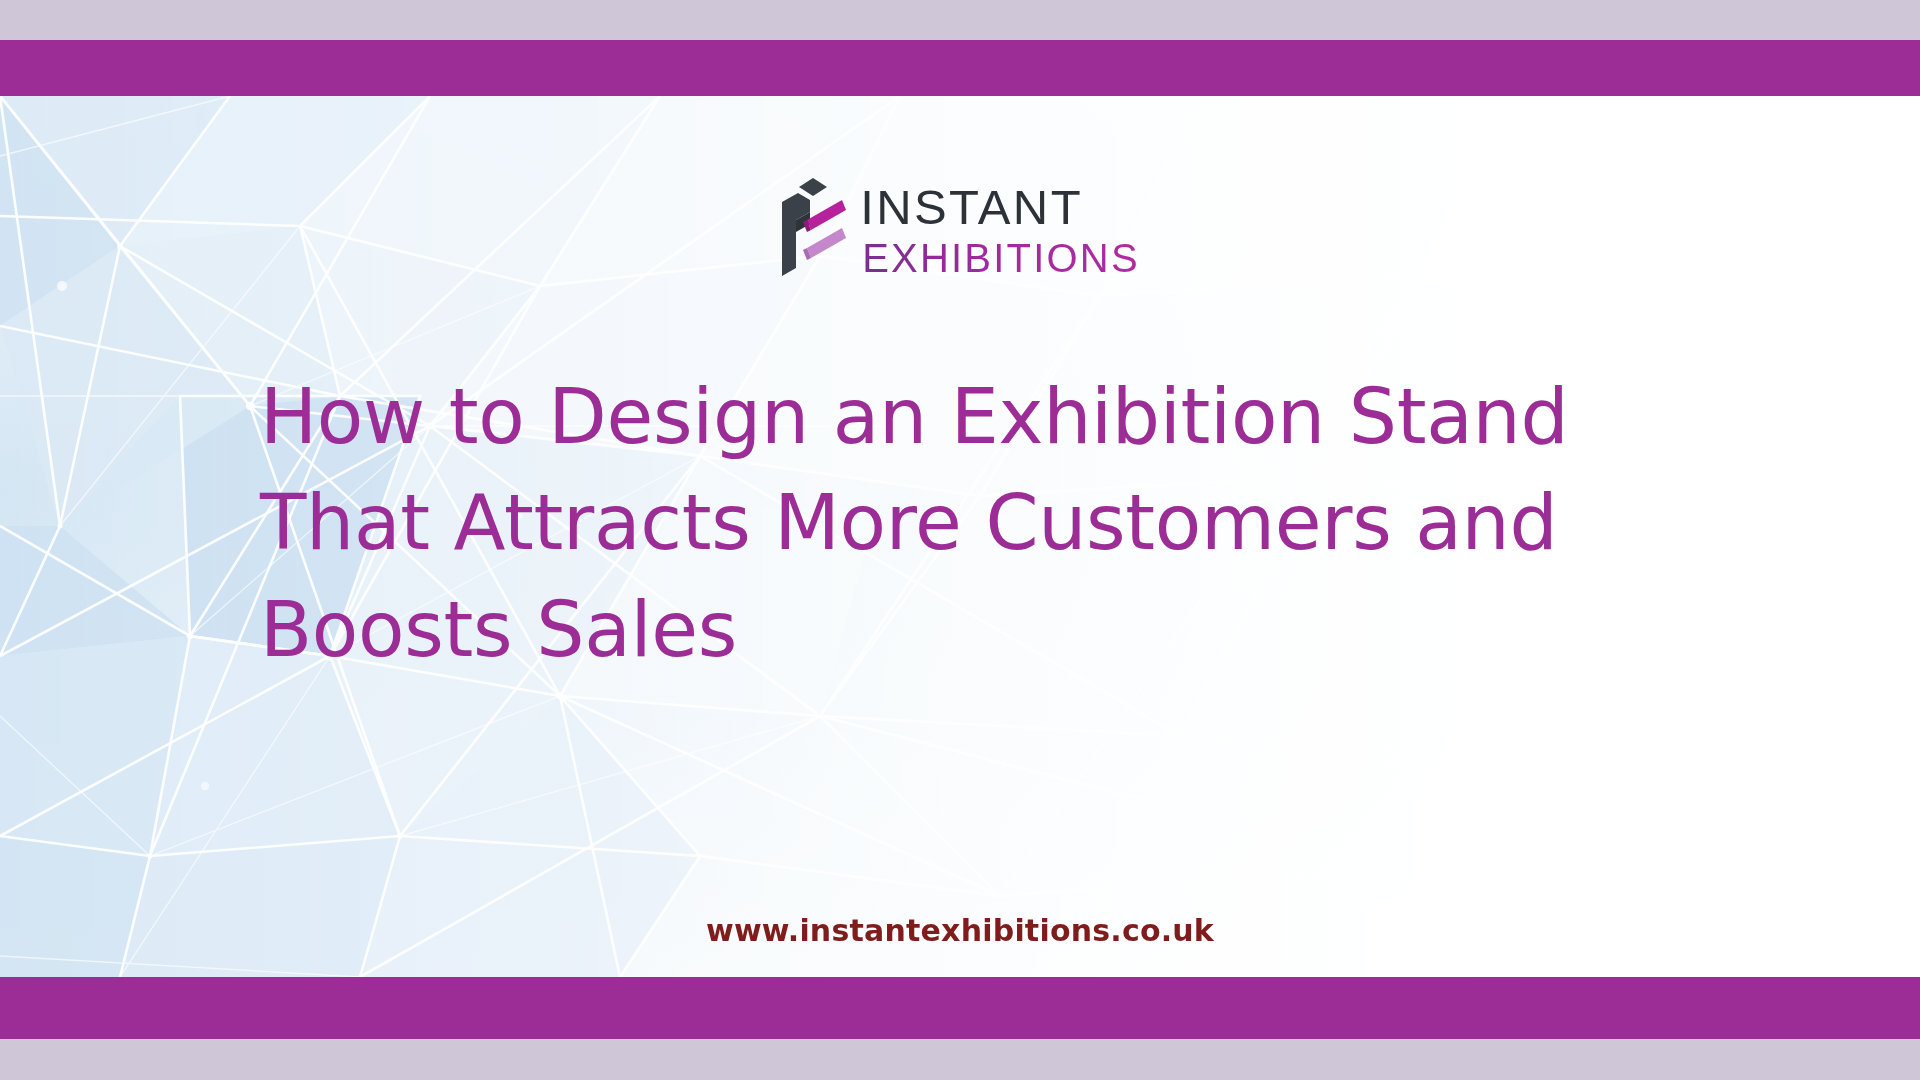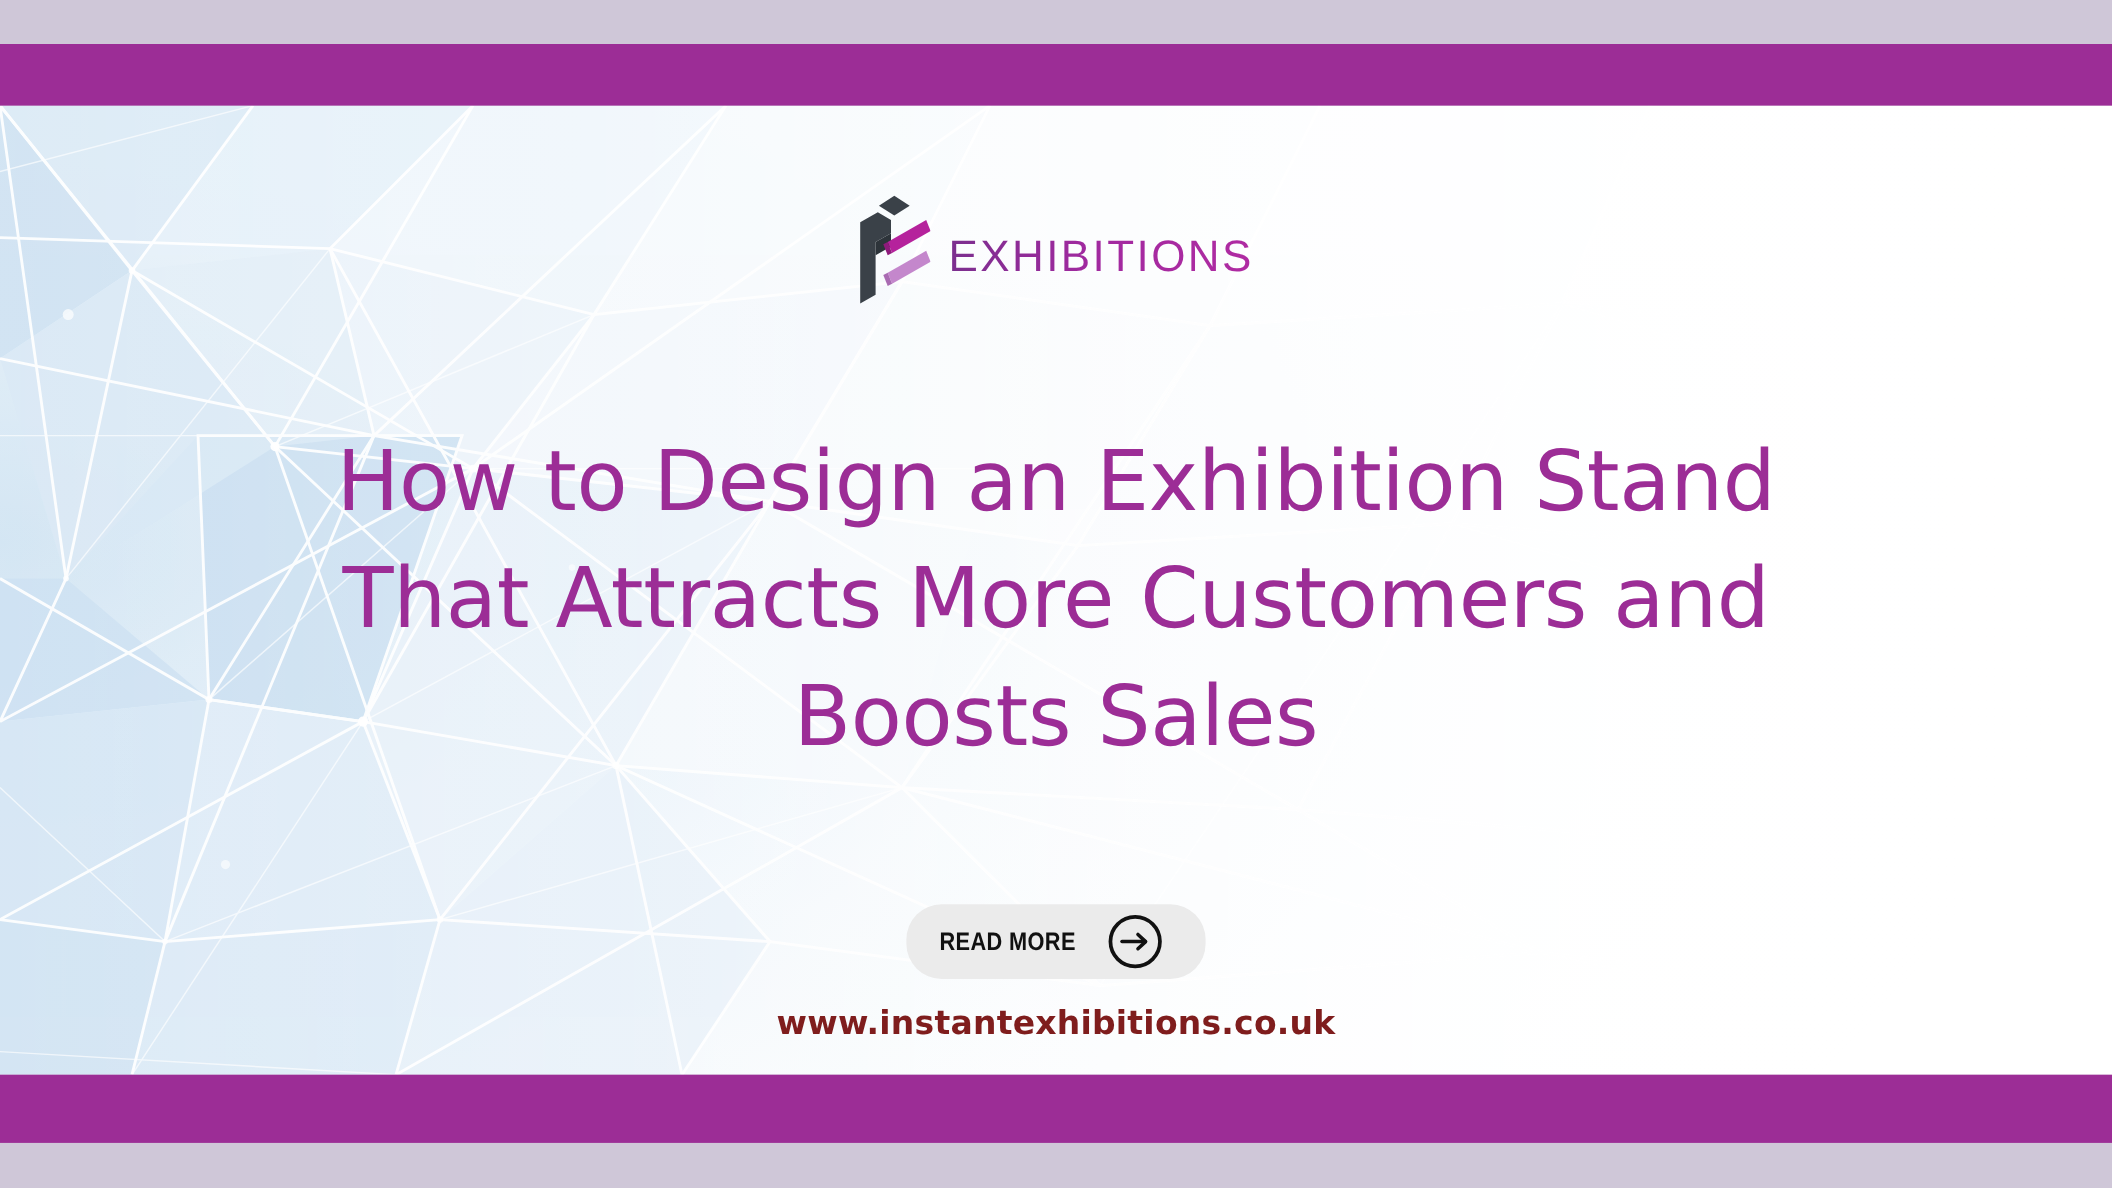--- a/index.html
+++ b/index.html
@@ -86,23 +86,23 @@
     -webkit-background-clip:text;
     background-clip:text;
     -webkit-text-fill-color:transparent;
   }
 
   
   .headline {
     position:absolute;
     left:50%;
     transform:translateX(-50%);
-    top:385px;
+    top:364px;
     width:1400px;
-    text-align:center;
+    text-align:left;
     font-family:"DejaVu Sans", sans-serif;
     font-weight:400;
     font-size:76px;
     line-height:1.40;
     color:#9C2D96;
     letter-spacing:-0.3px;
     z-index:8;
   }
 
   
@@ -268,33 +268,24 @@
         <polygon points="2,26 18,17 30,24 30,36 16,44 16,92 2,100" fill="#3a4148"></polygon>
         <polygon points="16,44 30,36 30,48 16,56" fill="#2d343a"></polygon>
 
         <polygon points="27,44 62,24 66,34 31,54" fill="#b5229c"></polygon>
         <polygon points="27,44 31,54 27,56 23,46" fill="#8e1a7b"></polygon>
 
         <polygon points="27,72 62,52 66,62 31,82" fill="#c487cc"></polygon>
         <polygon points="27,72 31,82 27,84 23,74" fill="#a96bb2"></polygon>
       </svg>
       <div class="logo-text">
+        <span class="logo-instant">INSTANT</span>
         <span class="logo-exhibitions">EXHIBITIONS</span>
       </div>
     </div>
   </div>
 
   <h1 class="headline">How to Design an Exhibition Stand That Attracts More Customers and Boosts Sales</h1>
 
-  <div class="cta-wrap">
-    <div class="cta">
-      <span class="cta-label">READ MORE</span>
-      <svg class="cta-arrow" viewBox="0 0 52 52">
-        <circle cx="26" cy="26" r="22.5" fill="none" stroke="#111" stroke-width="3.4"></circle>
-        <line x1="14" y1="26" x2="35" y2="26" stroke="#111" stroke-width="3.2" stroke-linecap="round"></line>
-        <polyline points="28.5,19.5 35.5,26 28.5,32.5" fill="none" stroke="#111" stroke-width="3.2" stroke-linecap="round" stroke-linejoin="round"></polyline>
-      </svg>
-    </div>
-  </div>
 
   <div class="url">www.instantexhibitions.co.uk</div>
 
 </div>
 
 </body></html>

